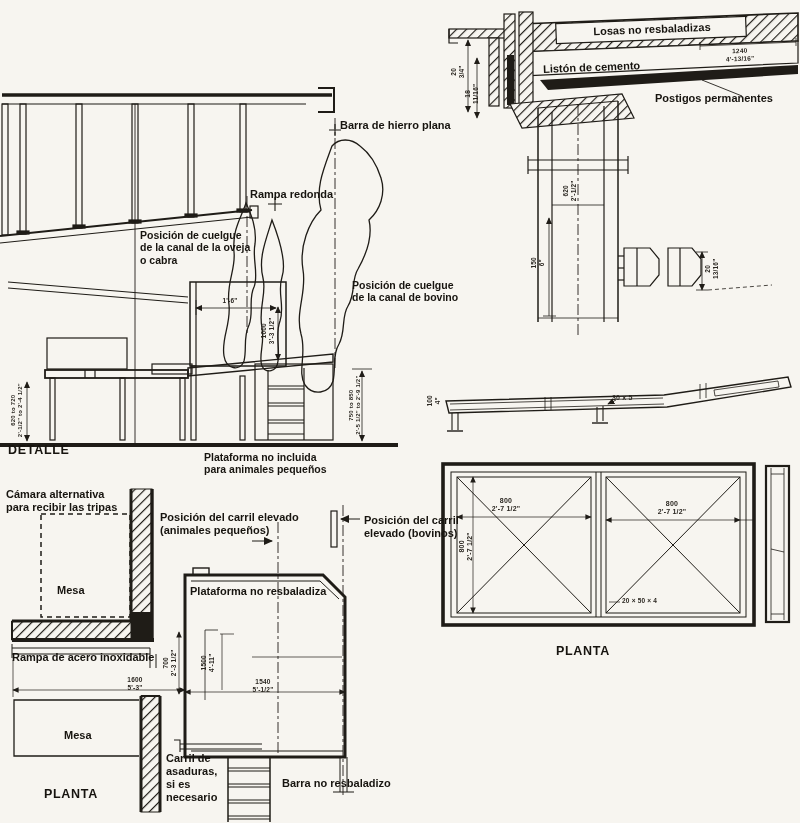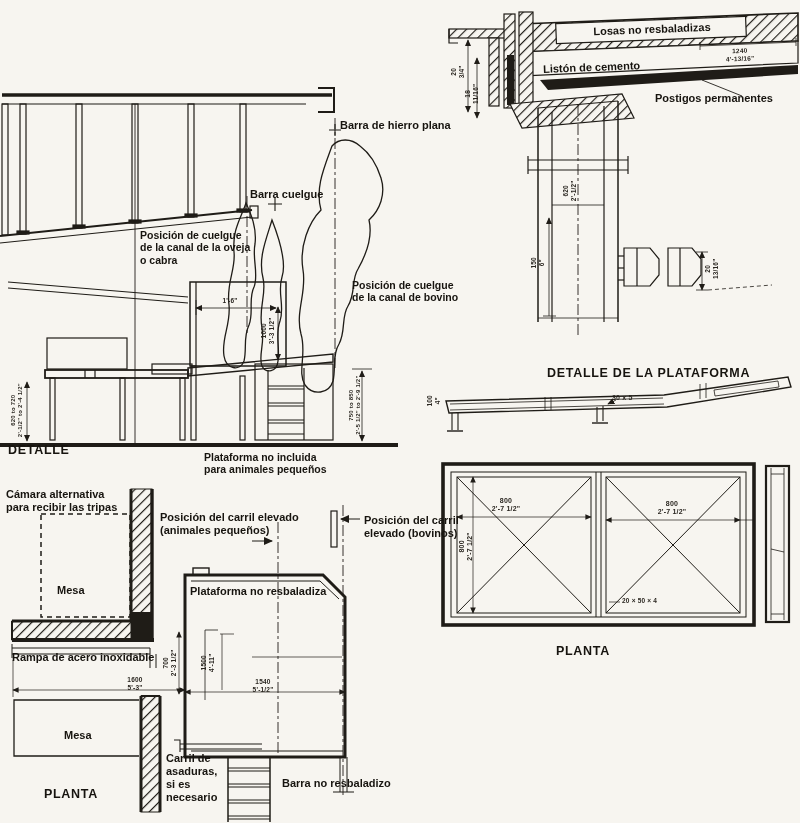--- a/index.html
+++ b/index.html
@@ -268,39 +268,38 @@
       <line x1="185" y1="692" x2="345" y2="692" marker-start="url(#ah)" marker-end="url(#ah)"></line>
       <line x1="179" y1="632" x2="179" y2="694" marker-start="url(#ah)" marker-end="url(#ah)"></line>
       <path d="M220 634 h14 M222 634 v56"></path>
     </g>
   </g>
 </svg>
 
   <div class="lbl r2" style="left:560px;top:23px;width:184px;text-align:center">Losas no resbaladizas</div>
   <div class="lbl r2" style="left:543px;top:60px;width:150px">Listón de cemento</div>
   <div class="lbl" style="left:655px;top:92px;width:145px;">Postigos permanentes</div>
-  <div class="lbl ttl" style="left:547px;top:366px">DETALLE DE LA PLATAFORMA</div>
   <div class="dim rot" style="left:438px;top:64px;width:40px"><span class="dl">20</span><span class="dl">3/4"</span></div>
   <div class="dim rot" style="left:452px;top:86px;width:40px"><span class="dl">18</span><span class="dl">11/16"</span></div>
   <div class="dim r2" style="left:700px;top:47px;width:80px"><span class="dl">1240</span><span class="dl">4'-13/16"</span></div>
   <div class="dim rot" style="left:548px;top:183px;width:44px"><span class="dl">620</span><span class="dl">2'-1/2"</span></div>
   <div class="dim rot" style="left:516px;top:255px;width:44px"><span class="dl">150</span><span class="dl">6"</span></div>
   <div class="dim rot" style="left:690px;top:261px;width:44px"><span class="dl">20</span><span class="dl">13/16"</span></div>
 
   <div class="dim rot" style="left:414px;top:393px;width:40px"><span class="dl">100</span><span class="dl">4"</span></div>
   <div class="dim" style="left:612px;top:394px;font-size:7px">30 x 5</div>
 
   <div class="dim" style="left:474px;top:497px;width:64px;font-size:7px"><span class="dl">800</span><span class="dl">2'-7 1/2"</span></div>
   <div class="dim" style="left:640px;top:500px;width:64px;font-size:7px"><span class="dl">800</span><span class="dl">2'-7 1/2"</span></div>
   <div class="dim rot" style="left:434px;top:538px;width:64px;font-size:7px"><span class="dl">800</span><span class="dl">2'-7 1/2"</span></div>
   <div class="dim" style="left:622px;top:597px">20 × 50 × 4</div>
   <div class="lbl ttl" style="left:556px;top:644px">PLANTA</div>
 
   <div class="lbl" style="left:340px;top:119px">Barra de hierro plana</div>
-  <div class="lbl" style="left:250px;top:188px">Barra cuelgue</div>
+  <div class="lbl" style="left:250px;top:188px">Rampa redonda</div>
   <div class="lbl sm" style="left:140px;top:229px;width:135px">Posición de cuelgue
 de la canal de la oveja
 o cabra</div>
   <div class="lbl sm" style="left:352px;top:279px;width:155px">Posición de cuelgue
 de la canal de bovino</div>
   <div class="lbl ttl" style="left:8px;top:443px">DETALLE</div>
   <div class="lbl sm" style="left:204px;top:451px;width:160px">Plataforma no incluida
 para animales pequeños</div>
   <div class="dim rot" style="left:-38px;top:403px;width:110px;font-size:6px"><span class="dl">620 to 720</span><span class="dl">2'-1/2" to 2'-4 1/2"</span></div>
   <div class="dim rot" style="left:300px;top:398px;width:110px;font-size:6px"><span class="dl">750 to 850</span><span class="dl">2'-5 1/2" to 2'-9 1/2"</span></div>

